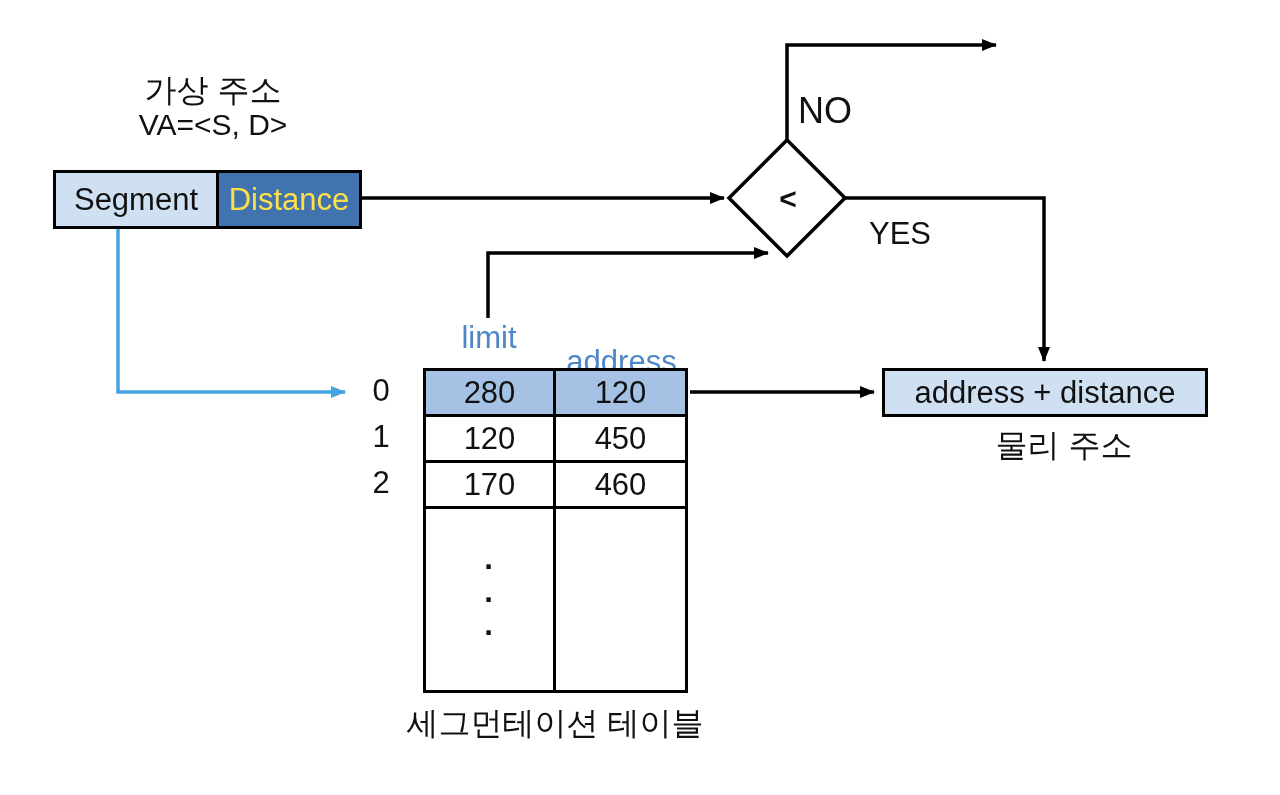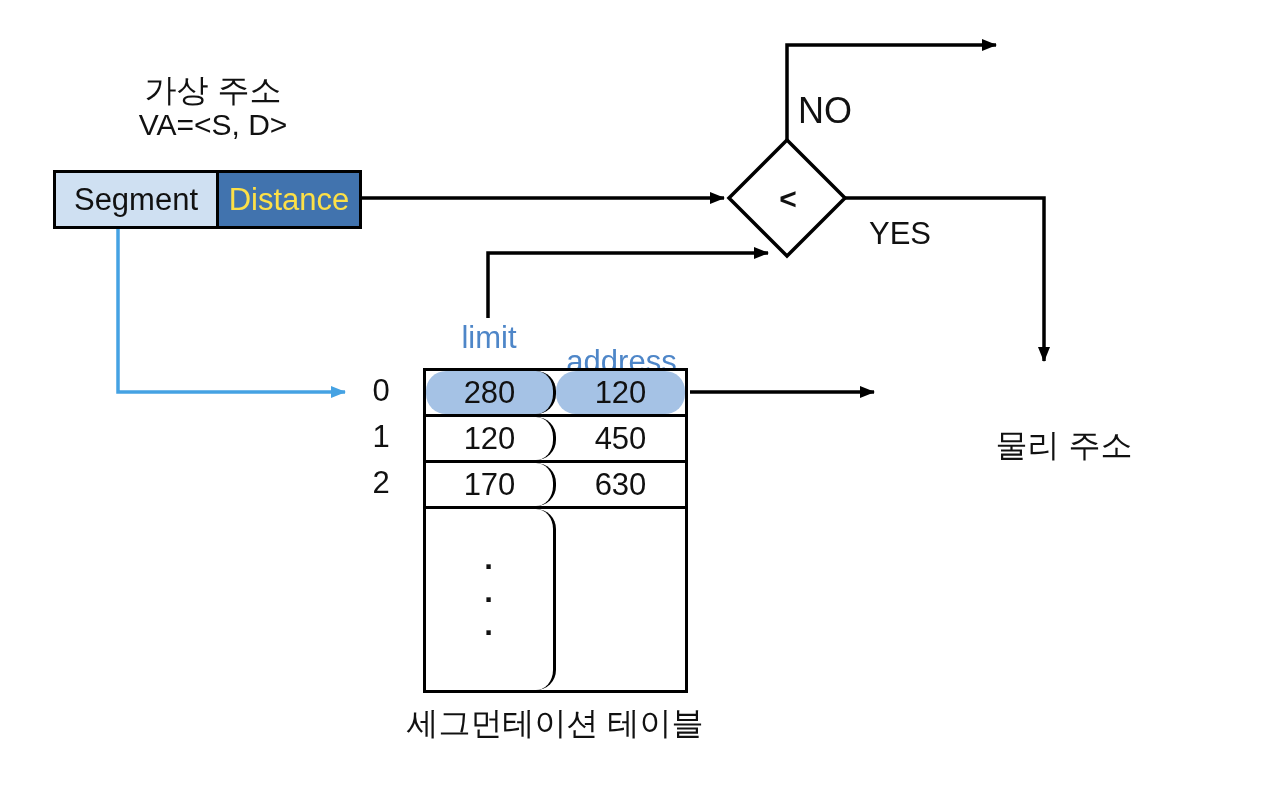--- a/index.html
+++ b/index.html
@@ -32,21 +32,21 @@
   
   .tbl-headers { left:423px; top:320px; width:265px; height:36px; display:flex; color:#4e86c8; font-size:31px; }
   .tbl-headers span { line-height:36px; text-align:center; }
   .hdr-limit { width:132px; }
   .hdr-addr  { flex:1;margin-top:24px; }
 
   .seg-table { left:423px; top:368px; width:265px; height:325px; border:3px solid #000; box-sizing:border-box;
                display:flex; flex-direction:column; background:#fff; }
   .trow { display:flex; height:46px; box-sizing:border-box; border-bottom:3px solid #000; }
   .trow.last { flex:1; border-bottom:none; }
-  .trow .cell { box-sizing:border-box; font-size:31px;border-radius:20px; }
+  .trow .cell { box-sizing:border-box; font-size:31px; }
   .cell-l { width:130px; border-right:3px solid #000; }
   .cell-r { flex:1; }
   .trow.hl .cell { background:#a5c2e5; }
   .dots { flex-direction:column; font-size:34px; line-height:33px; font-weight:bold; justify-content:center; }
 
   .row-idx { left:358px; width:46px; height:46px; line-height:46px; text-align:center; font-size:31px; }
   .tbl-caption { left:390px; top:702px; width:330px; text-align:center; font-size:32px; white-space:nowrap; }
 
   
   .result-box { left:882px; top:368px; width:326px; height:49px; background:#cfe0f2; border:3px solid #000;
@@ -108,29 +108,30 @@
     <div class="trow hl">
       <div class="cell cell-l ctr">280</div>
       <div class="cell cell-r ctr">120</div>
     </div>
     <div class="trow">
       <div class="cell cell-l ctr">120</div>
       <div class="cell cell-r ctr">450</div>
     </div>
     <div class="trow">
       <div class="cell cell-l ctr">170</div>
-      <div class="cell cell-r ctr">630</div>
+      <div class="cell cell-r ctr">460</div>
     </div>
     <div class="trow last">
       <div class="cell cell-l ctr dots">
         <span>·</span>
         <span>·</span>
         <span>·</span>
       </div>
       <div class="cell cell-r"></div>
     </div>
   </div>
 
   <div class="abs tbl-caption">세그먼테이션 테이블</div>
 
+  <div class="abs result-box ctr">address + distance</div>
   <div class="abs result-caption">물리 주소</div>
 
 </div>
 
 </body></html>

